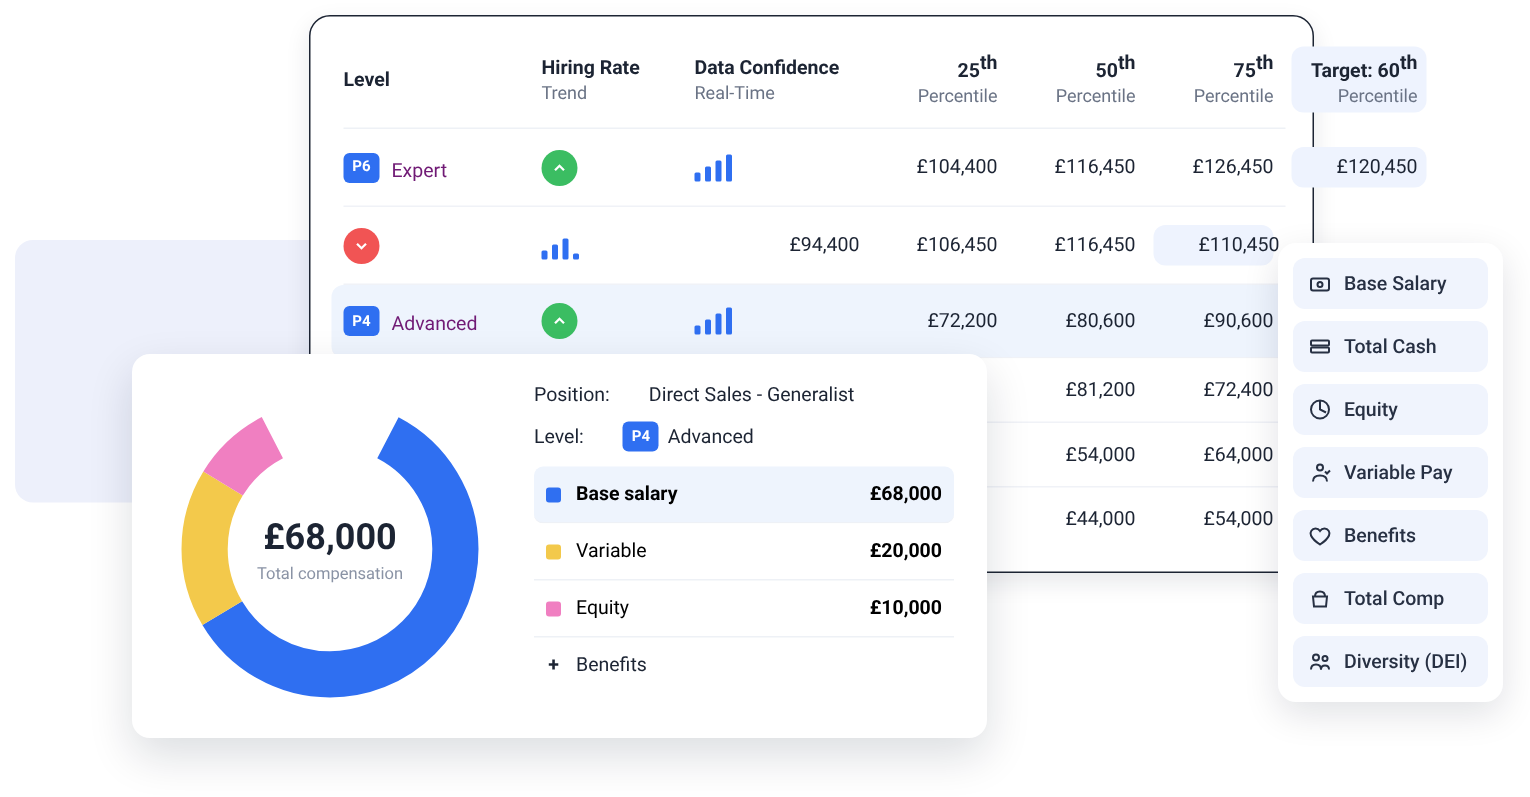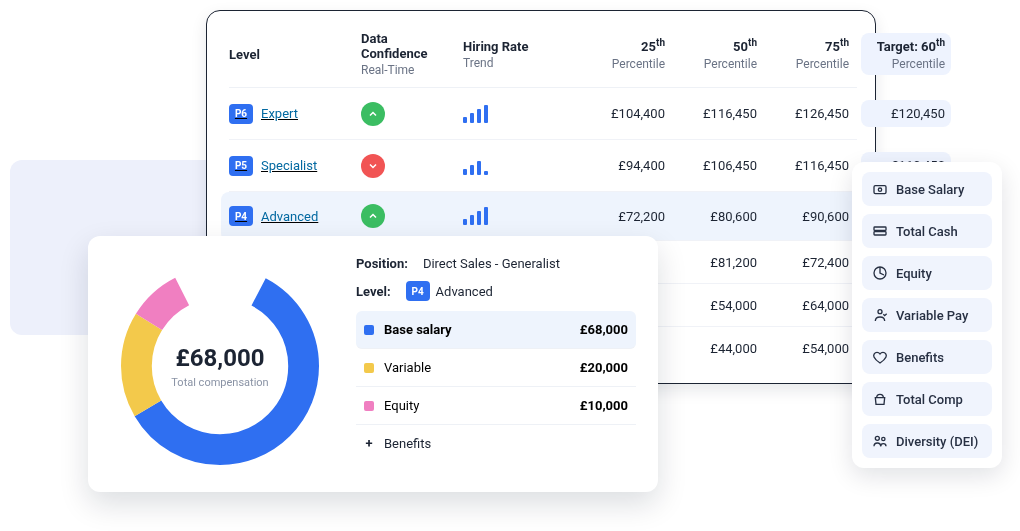--- a/index.html
+++ b/index.html
@@ -44,28 +44,28 @@
   .hcell .h1 { font-size: 13px; font-weight: 700; color: #1c2433; }
   .hcell .h2 { font-size: 12px; color: #6a7385; margin-top:2px; }
   .hcell.right { text-align: right; }
   .target-col {
     background: #eef3fe;
     border-radius: 8px;
     text-align: right;
     padding-right: 6px;
   }
   .tbl-head .target-col { padding-top:4px; padding-bottom:4px; }
-  sup { font-size: 10px; }
-  .lvl-cell { display:flex; align-items:center; gap:8px;text-decoration:underline; }
+  sup { font-size: 13px; }
+  .lvl-cell { display:flex; align-items:flex-end; gap:8px; }
   .lvl-badge {
     display:inline-flex; align-items:center; justify-content:center;
     width:24px; height:20px; background:#2f6ff1; color:#fff;
     font-size:10px; font-weight:700; border-radius:4px;
   }
-  .lvl-name { font-size:13px; color:#0369a1; }
+  .lvl-name { font-size:13px; color:#701a75; }
   .trend-dot {
     width:24px; height:24px; border-radius:50%;
     display:flex; align-items:center; justify-content:center;
     color:#fff;
   }
   .trend-up { background:#3bbd62; }
   .trend-down { background:#f15454; }
   .trend-dot svg { width:12px; height:12px; }
   .bars { display:flex; align-items:flex-end; gap:3px; height:18px; }
   .bars span { width:4px; background:#2f6ff1; border-radius:1px; }
@@ -118,21 +118,21 @@
   .donut-wrap { position:relative; width:220px; height:220px; flex-shrink:0; }
   .donut-wrap svg { width:220px; height:220px; transform: rotate(-90deg); }
   .donut-center {
     position:absolute; inset:0;
     display:flex; flex-direction:column; align-items:center; justify-content:center;
   }
   .donut-center .big { font-size:24px; font-weight:700; color:#1c2433; }
   .donut-center .sub { font-size:11px; color:#8a93a5; margin-top:4px; }
   .comp-right { flex:1; }
   .meta-line { font-size:13px; color:#1c2433; margin-bottom:10px; display:flex; align-items:center; gap:6px; flex-wrap:wrap;}
-  .meta-line b { font-weight:700; margin-right:9px;}
+  .meta-line b { font-weight:400; margin-right:20px;}
   .flag {
     display:inline-block; width:16px; height:11px;
     background: linear-gradient(#0a238c,#0a238c);
     position:relative;
     margin-right:2px;
   }
   .flag::before, .flag::after{
     content:""; position:absolute; background:#fff;
   }
   .flag::before{ left:0; right:0; top:4px; height:3px; background:#c8102e; box-shadow: 0 0 0 1px #fff; }
@@ -166,26 +166,26 @@
 <body>
 
 <div class="bg-strip"></div>
 
 <div class="table-card">
   <div class="tbl-head">
     <div class="hcell">
       <div class="h1">Level</div>
     </div>
     <div class="hcell">
+      <div class="h1">Hiring Rate</div>
+      <div class="h2">Trend</div>
+    </div>
+    <div class="hcell">
       <div class="h1">Data Confidence</div>
       <div class="h2">Real-Time</div>
-    </div>
-    <div class="hcell">
-      <div class="h1">Hiring Rate</div>
-      <div class="h2">Trend</div>
     </div>
     <div class="hcell right">
       <div class="h1"><span>25</span><sup>th</sup></div>
       <div class="h2">Percentile</div>
     </div>
     <div class="hcell right">
       <div class="h1"><span>50</span><sup>th</sup></div>
       <div class="h2">Percentile</div>
     </div>
     <div class="hcell right">
@@ -215,24 +215,20 @@
           <span style="height: 10px;"></span>
           <span style="height: 14px;"></span>
           <span style="height: 18px;"></span>
         </div>
         <div class="num">£104,400</div>
         <div class="num">£116,450</div>
         <div class="num">£126,450</div>
         <div class="num target-col target" style="padding-top: 6px; padding-bottom: 6px;">£120,450</div>
       </div>
       <div class="tbl-row">
-        <div class="lvl-cell">
-          <span class="lvl-badge">P5</span>
-          <span class="lvl-name">Specialist</span>
-        </div>
         <div>
           <div class="trend-dot trend-down">
             <svg viewBox="0 0 24 24" fill="none" stroke="white" stroke-width="3">
               <polyline points="6 9 12 15 18 9"></polyline>
             </svg>
           </div>
         </div>
         <div class="bars">
           <span style="height: 6px;"></span>
           <span style="height: 10px;"></span>

